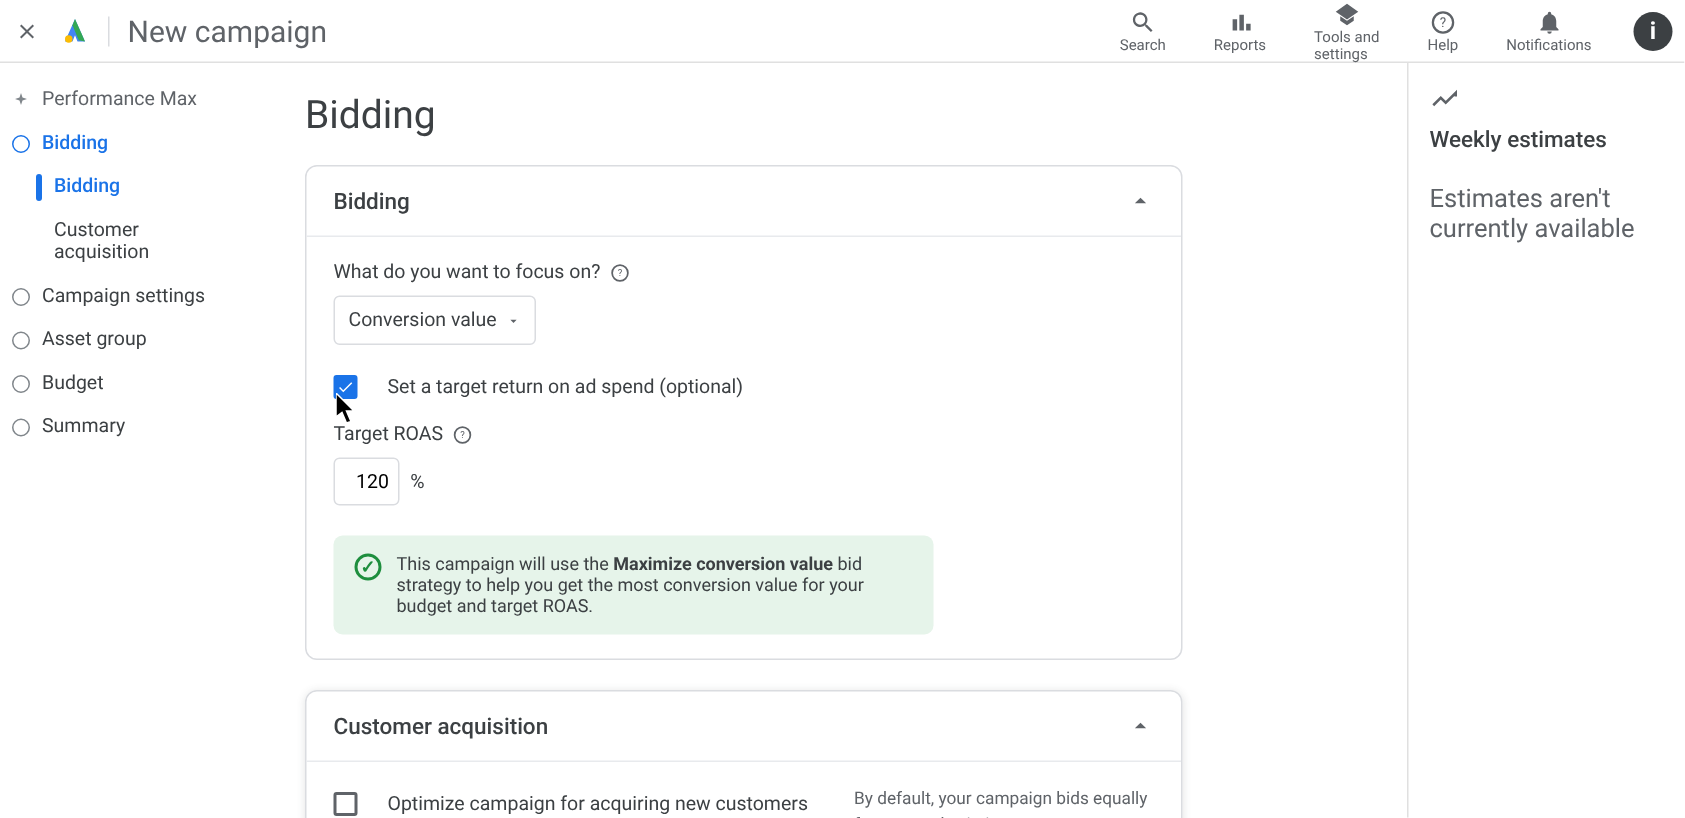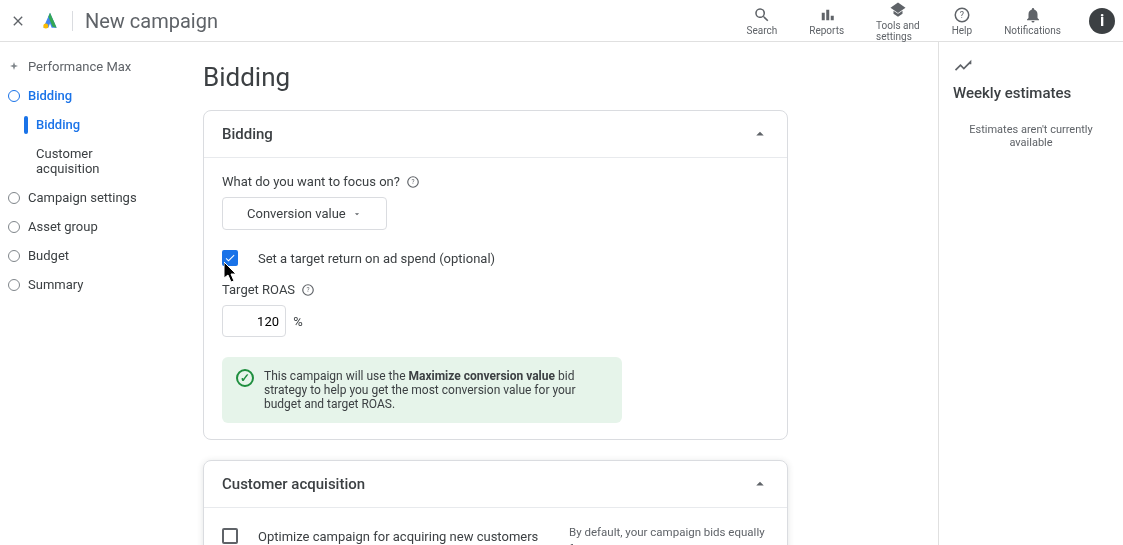--- a/index.html
+++ b/index.html
@@ -22,36 +22,36 @@
 .sb-sub.sel::before { content: ""; position: absolute; left: 24px; top: 50%; width: 4px; height: 18px; background: #1a73e8; border-radius: 2px; transform: translateY(-50%); }
 .circ { width: 12px; height: 12px; border: 1.5px solid #80868b; border-radius: 50%; flex-shrink: 0; }
 .sb-row.sel .circ { border-color: #1a73e8; }
 .sb-row.sm { color: #5f6368; }
 .main { flex: 1; background: #fff; padding: 20px 40px; overflow: auto; }
 .h1 { font-size: 26px; color: #3c4043; margin-bottom: 18px; }
 .card { max-width: 585px; border: 1px solid #dadce0; border-radius: 8px; margin-bottom: 20px; }
 .card-head { display: flex; align-items: center; justify-content: space-between; padding: 14px 18px; font-size: 15px; font-weight: 500; color: #3c4043; border-bottom: 1px solid #e8eaed; }
 .card-body { padding: 16px 18px; font-size: 13px; color: #3c4043; }
 .field-lab { display: flex; align-items: center; gap: 6px; margin-bottom: 8px; }
-.ddown { display: inline-flex; align-items: center; gap: 6px; border: 1px solid #dadce0; border-radius: 4px; padding: 8px 24px; font-size: 13px; cursor: pointer; }
+.ddown { display: inline-flex; align-items: center; gap: 6px; border: 1px solid #dadce0; border-radius: 4px; padding: 8px 9px; font-size: 13px; cursor: pointer; }
 .chk-row { display: flex; align-items: center; gap: 20px; margin-top: 20px; font-size: 13px; }
 .chkbox { width: 16px; height: 16px; border: 2px solid #5f6368; border-radius: 2px; display: inline-flex; align-items: center; justify-content: center; }
 .chkbox.on { background: #1a73e8; border-color: #1a73e8; color: #fff; }
 .target { margin-top: 16px; }
-.txt-in { width: 64px; height: 32px; border: 1px solid #dadce0; border-radius: 4px; text-align: right; padding: 0 6px; font-size: 13px; }
+.txt-in { width: 44px; height: 32px; border: 1px solid #dadce0; border-radius: 4px; text-align: right; padding: 0 6px; font-size: 13px; }
 .suffix { margin-left: 4px; font-size: 13px; color: #3c4043; }
 .tip { display: flex; gap: 10px; background: #e6f4ea; border-radius: 6px; padding: 12px 14px; font-size: 12px; color: #3c4043; margin-top: 20px; max-width: 400px; }
 .tip-ico { width: 18px; height: 18px; border: 2px solid #1e8e3e; border-radius: 50%; color: #1e8e3e; display: flex; align-items: center; justify-content: center; font-weight: bold; flex-shrink: 0; }
 .card-body.two-col { display: flex; gap: 24px; }
 .left-col { flex: 1; }
 .right-col { width: 200px; font-size: 11.5px; color: #5f6368; line-height: 1.5; }
 .right-panel { width: 185px; border-left: 1px solid #e0e0e0; padding: 14px; font-size: 12px; }
 .rp-ico { color: #5f6368; margin-bottom: 8px; }
 .rp-title { font-size: 15px; font-weight: 500; color: #3c4043; margin-bottom: 21px; }
-.rp-sub { font-size: 11px; color: #5f6368; text-align: center; }
+.rp-sub { font-size: 17px; color: #5f6368; }
 svg { display: block; }
 .cursor { position: absolute; left: 224px; top: 262px; width: 16px; height: 22px; pointer-events: none; }
 </style>
 </head>
 <body>
 
 <div class="topbar">
   <div class="close-x">
     <svg width="16" height="16" viewBox="0 0 24 24">
         <path d="M19 6.41 17.59 5 12 10.59 6.41 5 5 6.41 10.59 12 5 17.59 6.41 19 12 13.41 17.59 19 19 17.59 13.41 12z" fill="currentColor"></path>

